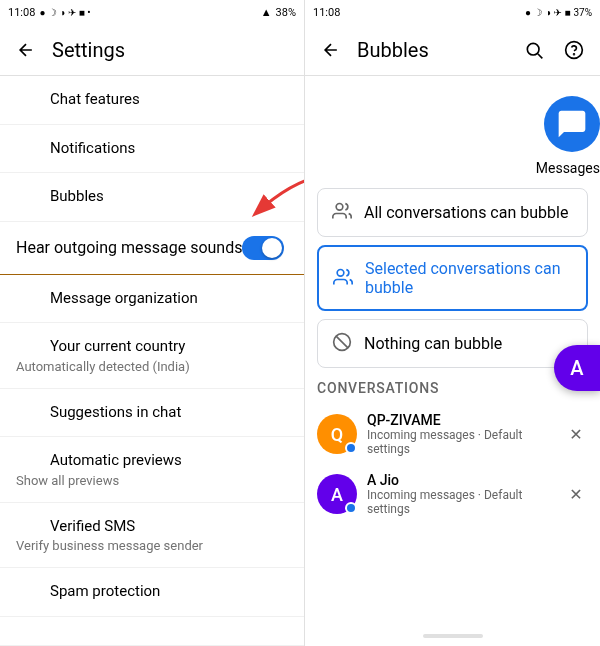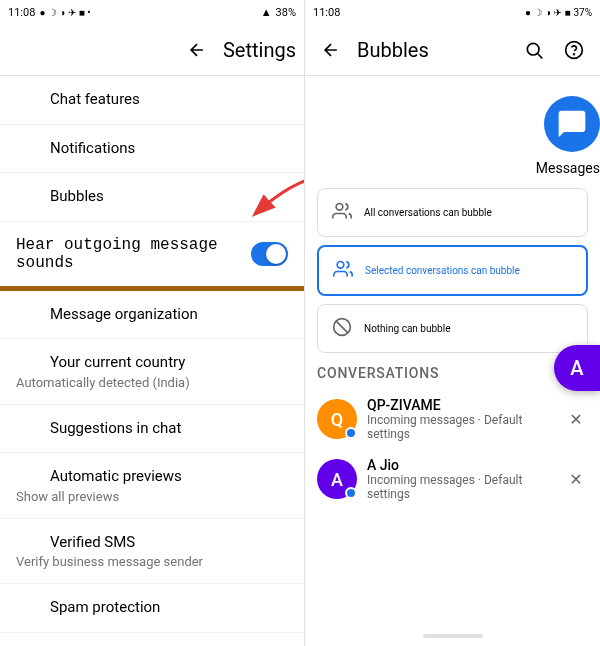--- a/index.html
+++ b/index.html
@@ -35,21 +35,20 @@
     }
     .status-bar-left { display: flex; align-items: center; gap: 4px; }
     .status-bar-right { display: flex; align-items: center; gap: 4px; }
 
     .left-header {
       height: 52px;
       display: flex;
       align-items: center;
       padding: 0 8px;
       border-bottom: 1px solid #e0e0e0;
-      justify-content: flex-end;
     }
     .left-header .back-btn {
       width: 36px;
       height: 36px;
       display: flex;
       align-items: center;
       justify-content: center;
       cursor: pointer;
       border-radius: 50%;
     }
@@ -75,26 +74,24 @@
       line-height: 1.3;
       margin-left: 34px;
     }
     .settings-item .item-subtitle {
       font-size: 13px;
       color: #737373;
       margin-top: 2px;
     }
     .settings-item-row {
       padding: 14px 16px;
-      border-bottom: 5px solid #a16207;
-      cursor: pointer;
-      display: flex;
-      align-items: center;
-      justify-content: space-between;
-      font-family: Liberation Mono, monospace;
+      border-bottom: 1px solid #a16207;
+      cursor: pointer;
+      display: flex;
+      align-items: center;
     }
 
     
     .toggle {
       width: 42px;
       height: 24px;
       border-radius: 12px;
       background: #1a73e8;
       position: relative;
       cursor: pointer;
@@ -215,21 +212,21 @@
       gap: 8px;
     }
     .bubble-option {
       border: 1px solid #dadce0;
       border-radius: 8px;
       padding: 12px 14px;
       display: flex;
       align-items: center;
       gap: 12px;
       cursor: pointer;
-      font-size: 10px;
+      font-size: 16px;
       color: #000;
       background: #fff;
     }
     .bubble-option.selected {
       border: 2px solid #1a73e8;
       color: #1a73e8;
     }
     .bubble-option.selected .opt-icon { color: #1a73e8; }
     .opt-icon {
       font-size: 18px;

